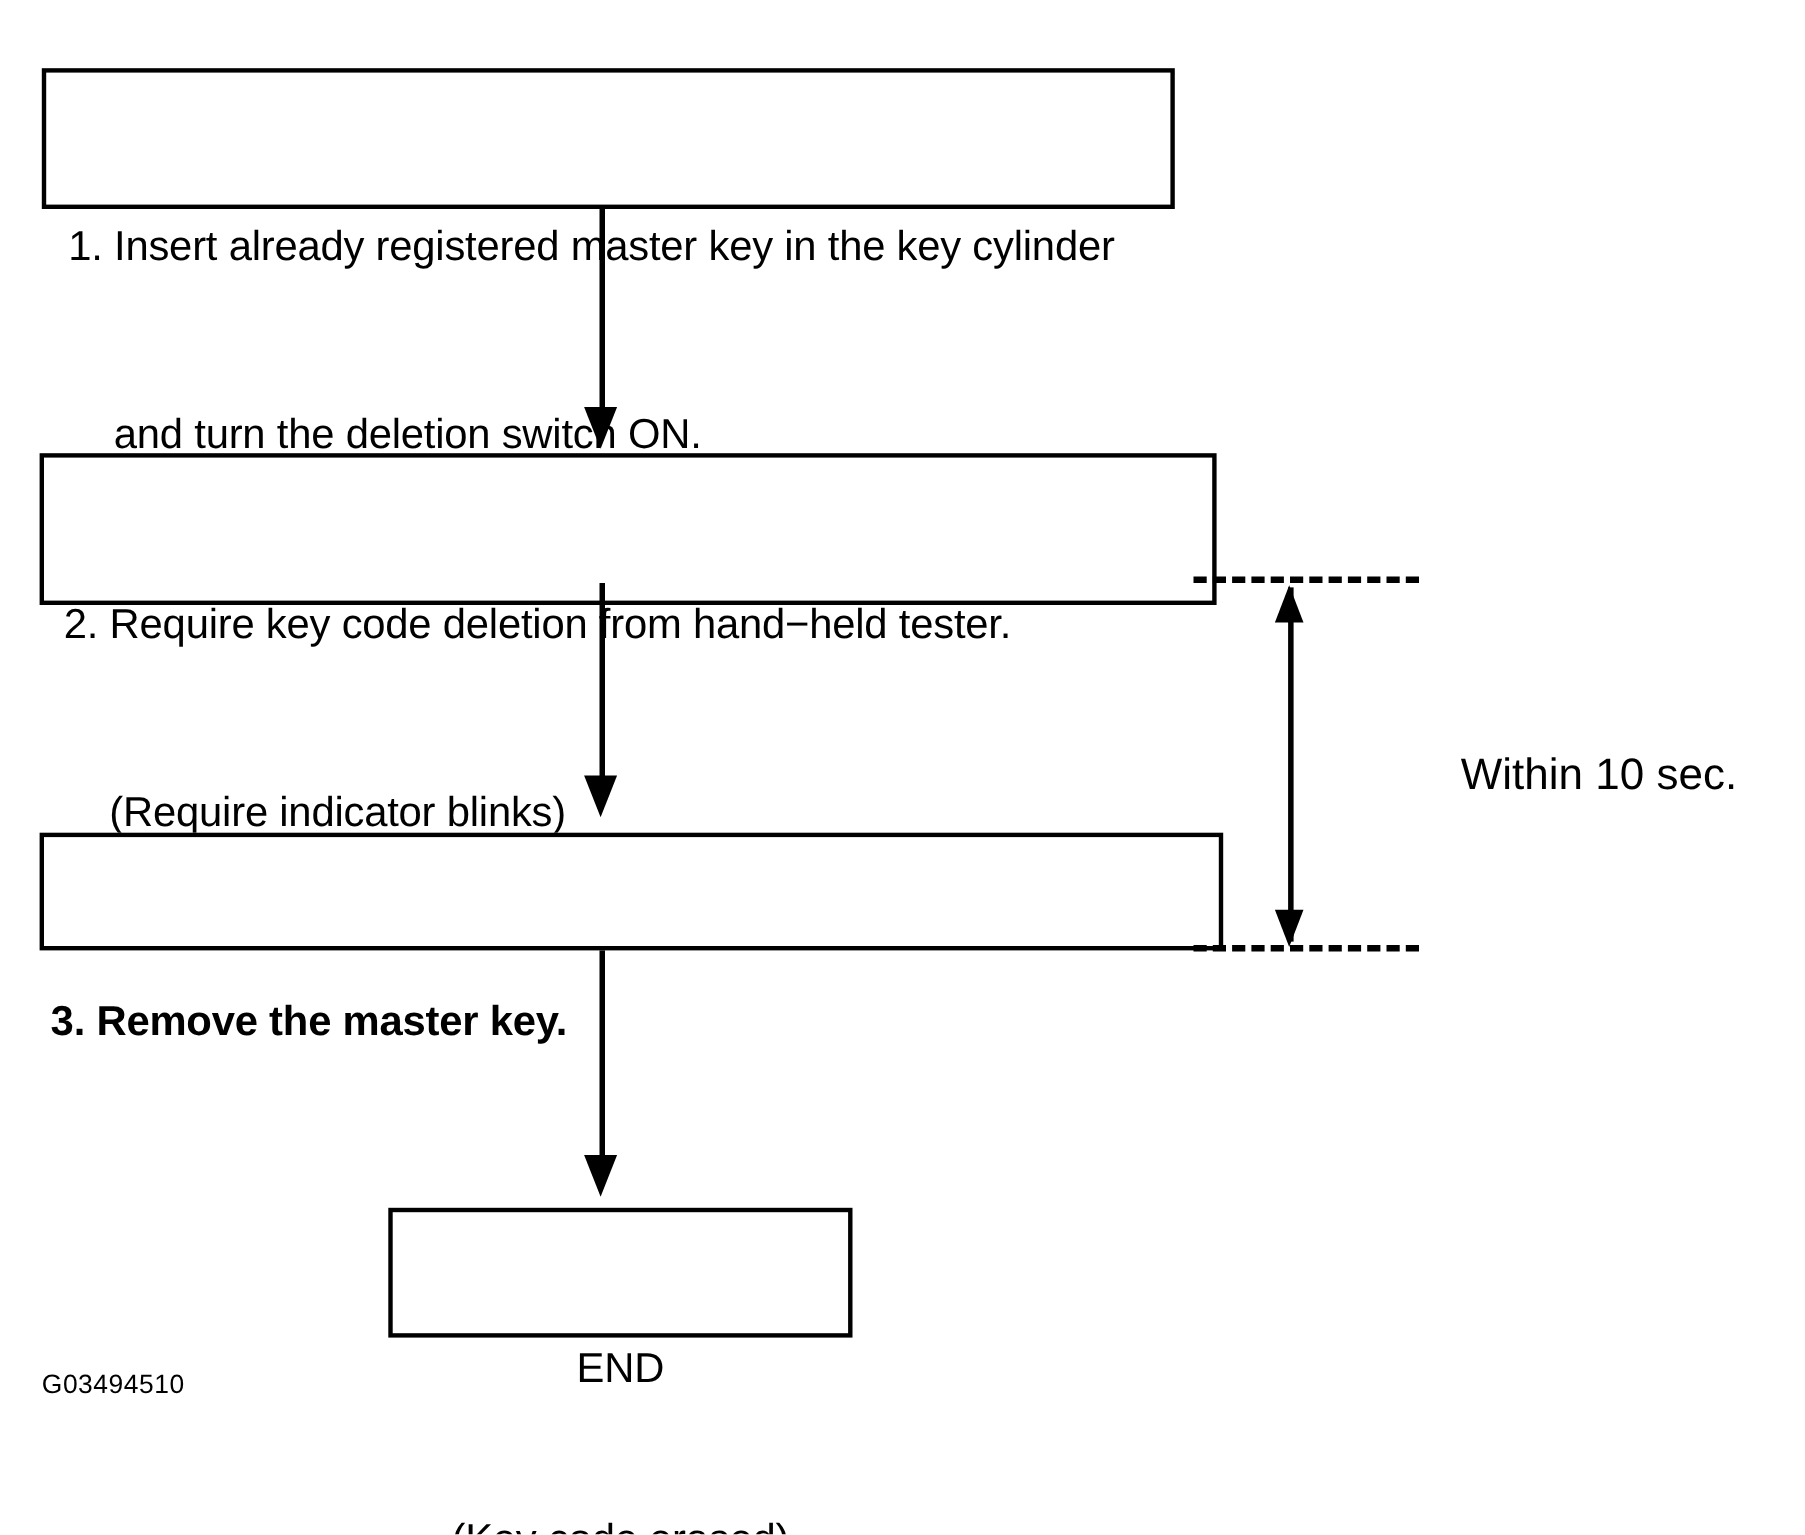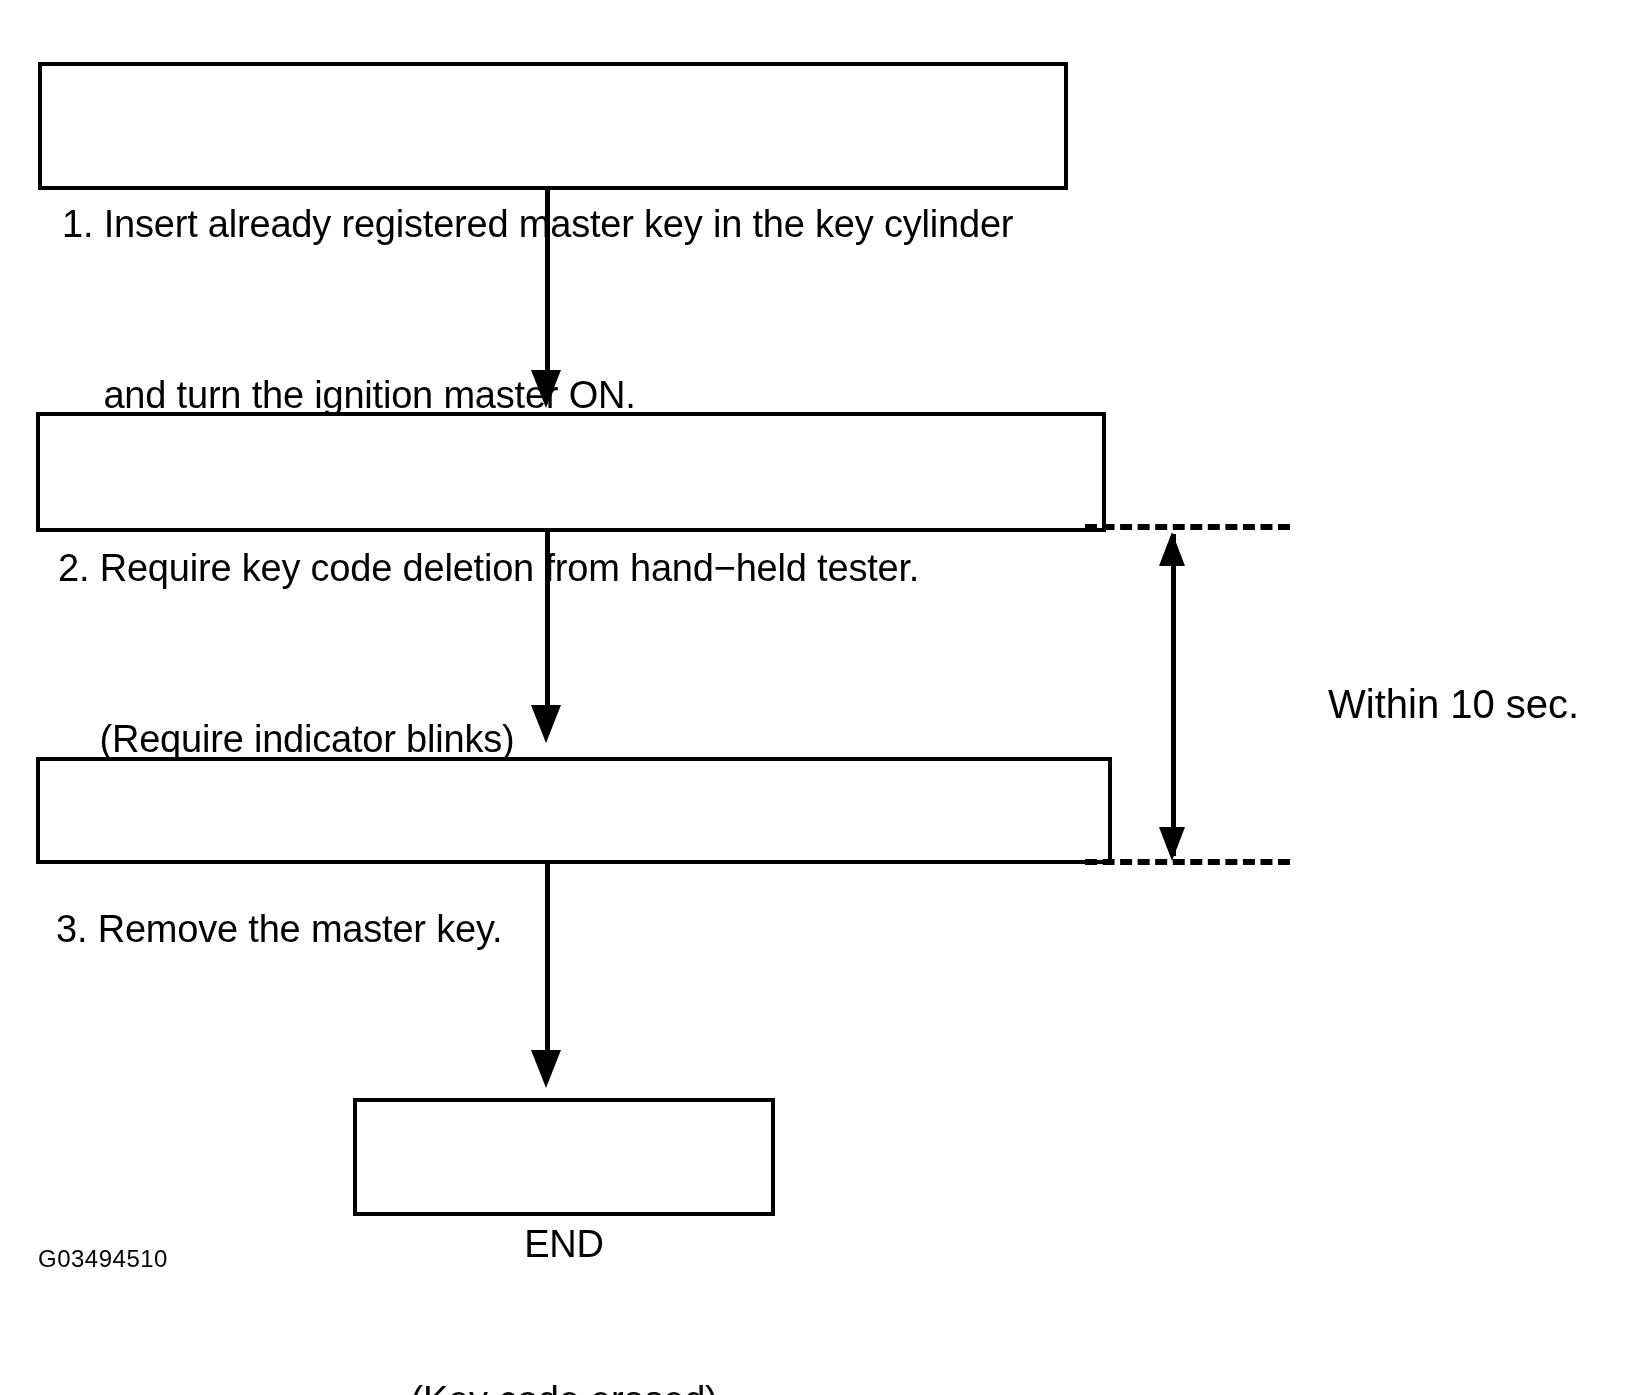--- a/index.html
+++ b/index.html
@@ -33,30 +33,30 @@
     color: #000;
   }
 
   
   .step-line {
     display: block;
     white-space: pre;
   }
 
   #box1 { left: 38px;  top: 62px;   width: 1030px; height: 128px; }
-  #box2 { left: 36px;  top: 412px;  width: 1070px; height: 120px; }
+  #box2 { left: 36px;  top: 412px;  width: 1070px; height: 138px; }
   #box3 { left: 36px;  top: 757px;  width: 1076px; height: 107px; }
   #boxend {
     left: 353px; top: 1098px; width: 422px; height: 118px;
     text-align: center;
   }
 
   #box1 .pbox-text { left: 20px; top: 16px; }
   #box2 .pbox-text { left: 18px; top: 10px; }
-  #box3 .pbox-text { left: 16px; top: 26px; }
+  #box3 .pbox-text { left: 6px; top: 26px; font-weight: bold; }
 
   #boxend .pbox-text {
     left: 0; right: 0; top: 12px;
     text-align: center;
     font-size: 38px;
     line-height: 52px;
   }
 
   
   .conn {
@@ -141,21 +141,21 @@
   }
 </style>
 </head>
 <body>
 
 <div id="page">
 
   <div class="pbox" id="box1">
     <div class="pbox-text">
       <span class="step-line">1. Insert already registered master key in the key cylinder</span>
-      <span class="step-line">    and turn the ignition master ON.</span>
+      <span class="step-line">    and turn the deletion switch ON.</span>
     </div>
   </div>
 
   <div class="conn" id="conn1"></div>
   <div class="arrowhead" id="conn1-head"></div>
 
   <div class="pbox" id="box2">
     <div class="pbox-text">
       <span class="step-line">2. Require key code deletion from hand−held tester.</span>
       <span class="step-line">    (Require indicator blinks)</span>

